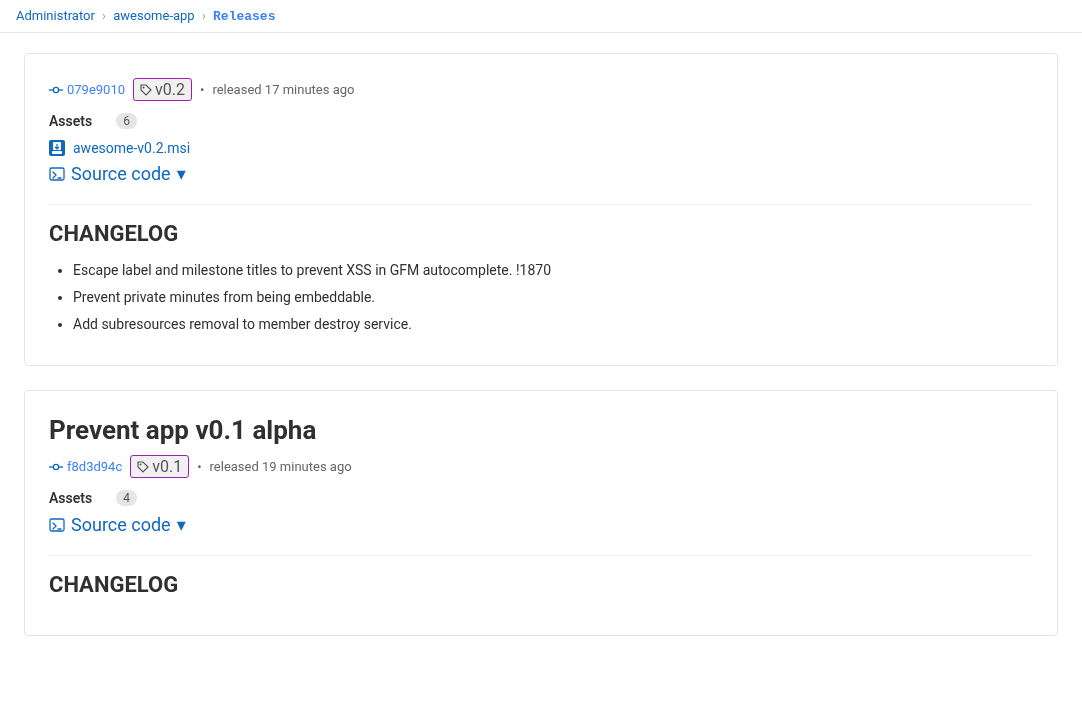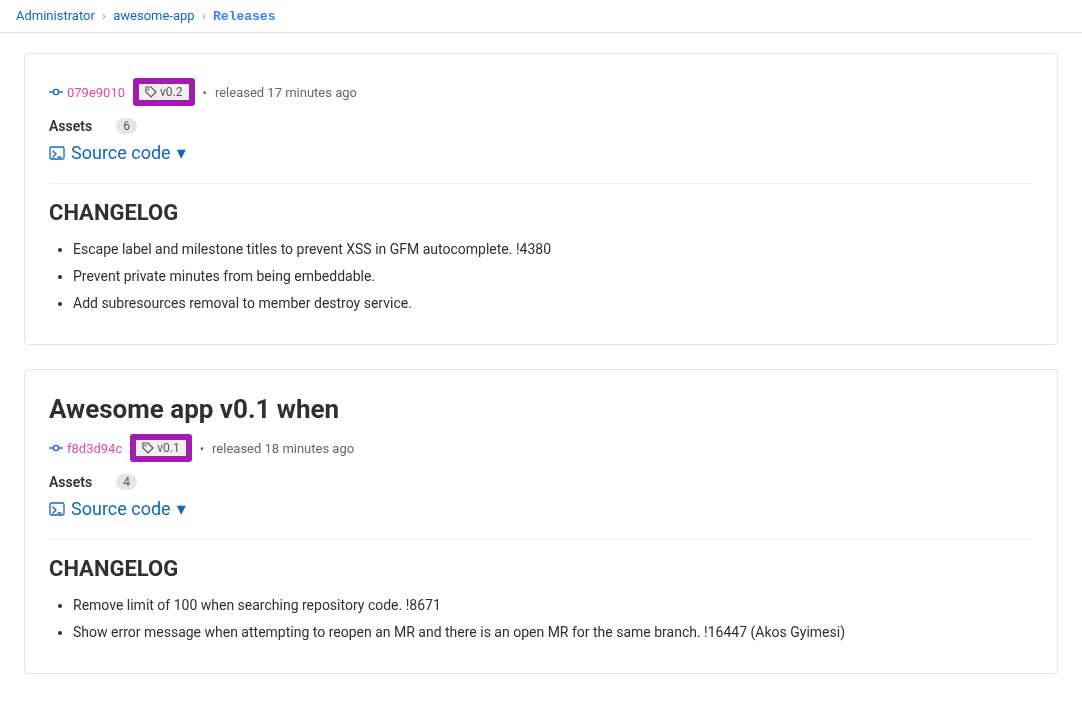--- a/index.html
+++ b/index.html
@@ -57,34 +57,34 @@
       gap: 8px;
       font-size: 13px;
       color: #666;
       margin-bottom: 12px;
     }
 
     .commit-hash {
       display: flex;
       align-items: center;
       gap: 4px;
-      color: #ec4899;
+      color: #3b82f6;
       text-decoration: none;
       font-size: 13px;
     }
 
     .tag-badge {
       display: inline-flex;
       align-items: center;
       gap: 3px;
       background: #f0f0f0;
-      border: 6px solid #a21caf;
+      border: 1px solid #a21caf;
       border-radius: 3px;
       padding: 1px 6px;
-      font-size: 12px;
+      font-size: 16px;
       color: #555;
     }
 
     .assets-header {
       font-weight: 600;
       font-size: 14px;
       margin-bottom: 8px;
       display: flex;
       align-items: center;
       gap: 24px;
@@ -211,88 +211,93 @@
         </svg>
         v0.2
       </span>
       <span class="dot-separator">•</span>
       <span>released 17 minutes ago</span>
     </div>
 
     <div class="assets-header">
       <span>Assets</span>
       <span class="assets-count">6</span>
+    </div>
+
+    <div>
+      <a class="asset-link" href="#">
+        <span class="asset-icon">
+          <svg width="10" height="12" viewBox="0 0 10 12" fill="white" xmlns="http://www.w3.org/2000/svg">
+            <rect x="1" y="0" width="8" height="8" rx="1" fill="white"></rect>
+            <path d="M5 2v5M3 5l2 2 2-2" stroke="#1068bf" stroke-width="1.2" fill="none"></path>
+            <rect x="0" y="9" width="10" height="3" rx="1" fill="white"></rect>
+          </svg>
+        </span>
+        awesome-v0.2.msi
+      </a>
+      <a class="source-code-link" href="#">
+        <span class="source-code-icon">
+          <svg width="16" height="16" viewBox="0 0 16 16" fill="none" xmlns="http://www.w3.org/2000/svg">
+            <rect x="1" y="2" width="14" height="12" rx="1.5" stroke="#1068bf" stroke-width="1.3" fill="none"></rect>
+            <path d="M4 6l3 3-3 3M9 12h3" stroke="#1068bf" stroke-width="1.3" stroke-linecap="round"></path>
+          </svg>
+        </span>
+        <span>Source code</span>
+        <span>▾</span>
+      </a>
+    </div>
+
+    <div class="changelog-section">
+      <h2 class="changelog-title">CHANGELOG</h2>
+      <ul class="changelog-list">
+        <li>Escape label and milestone titles to prevent XSS in GFM autocomplete. !1870</li>
+        <li>Prevent private minutes from being embeddable.</li>
+        <li>Add subresources removal to member destroy service.</li>
+      </ul>
+    </div>
+  </div>
+
+  <div class="release-block">
+    <h1 class="release-title">Prevent app v0.1 alpha</h1>
+    <div class="release-meta">
+      <a class="commit-hash" href="#">
+        <svg class="commit-svg" viewBox="0 0 16 16" fill="none" xmlns="http://www.w3.org/2000/svg">
+          <circle cx="8" cy="8" r="3" stroke="#1068bf" stroke-width="1.5"></circle>
+          <line x1="0" y1="8" x2="5" y2="8" stroke="#1068bf" stroke-width="1.5"></line>
+          <line x1="11" y1="8" x2="16" y2="8" stroke="#1068bf" stroke-width="1.5"></line>
+        </svg>
+        f8d3d94c
+      </a>
+      <span class="tag-badge">
+        <svg class="tag-icon-svg" viewBox="0 0 12 12" fill="none" xmlns="http://www.w3.org/2000/svg">
+          <path d="M1 1h5l5 5-5 5-5-5V1z" stroke="#555" stroke-width="1.2" fill="none"></path>
+          <circle cx="3.5" cy="3.5" r="1" fill="#555"></circle>
+        </svg>
+        v0.1
+      </span>
+      <span class="dot-separator">•</span>
+      <span>released 19 minutes ago</span>
+    </div>
+
+    <div class="assets-header">
+      <span>Assets</span>
+      <span class="assets-count">4</span>
     </div>
 
     <div>
       <a class="source-code-link" href="#">
         <span class="source-code-icon">
           <svg width="16" height="16" viewBox="0 0 16 16" fill="none" xmlns="http://www.w3.org/2000/svg">
             <rect x="1" y="2" width="14" height="12" rx="1.5" stroke="#1068bf" stroke-width="1.3" fill="none"></rect>
             <path d="M4 6l3 3-3 3M9 12h3" stroke="#1068bf" stroke-width="1.3" stroke-linecap="round"></path>
           </svg>
         </span>
         <span>Source code</span>
         <span>▾</span>
       </a>
     </div>
 
     <div class="changelog-section">
       <h2 class="changelog-title">CHANGELOG</h2>
-      <ul class="changelog-list">
-        <li>Escape label and milestone titles to prevent XSS in GFM autocomplete. !4380</li>
-        <li>Prevent private minutes from being embeddable.</li>
-        <li>Add subresources removal to member destroy service.</li>
-      </ul>
     </div>
   </div>
 
-  <div class="release-block">
-    <h1 class="release-title">Awesome app v0.1 when</h1>
-    <div class="release-meta">
-      <a class="commit-hash" href="#">
-        <svg class="commit-svg" viewBox="0 0 16 16" fill="none" xmlns="http://www.w3.org/2000/svg">
-          <circle cx="8" cy="8" r="3" stroke="#1068bf" stroke-width="1.5"></circle>
-          <line x1="0" y1="8" x2="5" y2="8" stroke="#1068bf" stroke-width="1.5"></line>
-          <line x1="11" y1="8" x2="16" y2="8" stroke="#1068bf" stroke-width="1.5"></line>
-        </svg>
-        f8d3d94c
-      </a>
-      <span class="tag-badge">
-        <svg class="tag-icon-svg" viewBox="0 0 12 12" fill="none" xmlns="http://www.w3.org/2000/svg">
-          <path d="M1 1h5l5 5-5 5-5-5V1z" stroke="#555" stroke-width="1.2" fill="none"></path>
-          <circle cx="3.5" cy="3.5" r="1" fill="#555"></circle>
-        </svg>
-        v0.1
-      </span>
-      <span class="dot-separator">•</span>
-      <span>released 18 minutes ago</span>
-    </div>
-
-    <div class="assets-header">
-      <span>Assets</span>
-      <span class="assets-count">4</span>
-    </div>
-
-    <div>
-      <a class="source-code-link" href="#">
-        <span class="source-code-icon">
-          <svg width="16" height="16" viewBox="0 0 16 16" fill="none" xmlns="http://www.w3.org/2000/svg">
-            <rect x="1" y="2" width="14" height="12" rx="1.5" stroke="#1068bf" stroke-width="1.3" fill="none"></rect>
-            <path d="M4 6l3 3-3 3M9 12h3" stroke="#1068bf" stroke-width="1.3" stroke-linecap="round"></path>
-          </svg>
-        </span>
-        <span>Source code</span>
-        <span>▾</span>
-      </a>
-    </div>
-
-    <div class="changelog-section">
-      <h2 class="changelog-title">CHANGELOG</h2>
-      <ul class="changelog-list">
-        <li>Remove limit of 100 when searching repository code. !8671</li>
-        <li>Show error message when attempting to reopen an MR and there is an open MR for the same branch. !16447 (Akos Gyimesi)</li>
-
-      </ul>
-    </div>
-  </div>
-
 </div>
 
 </body></html>

